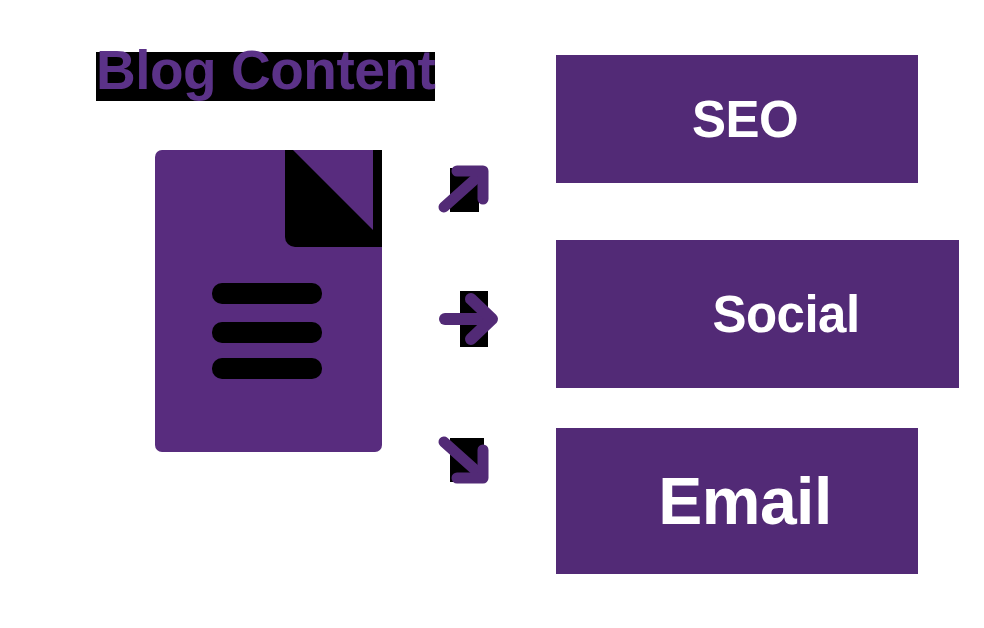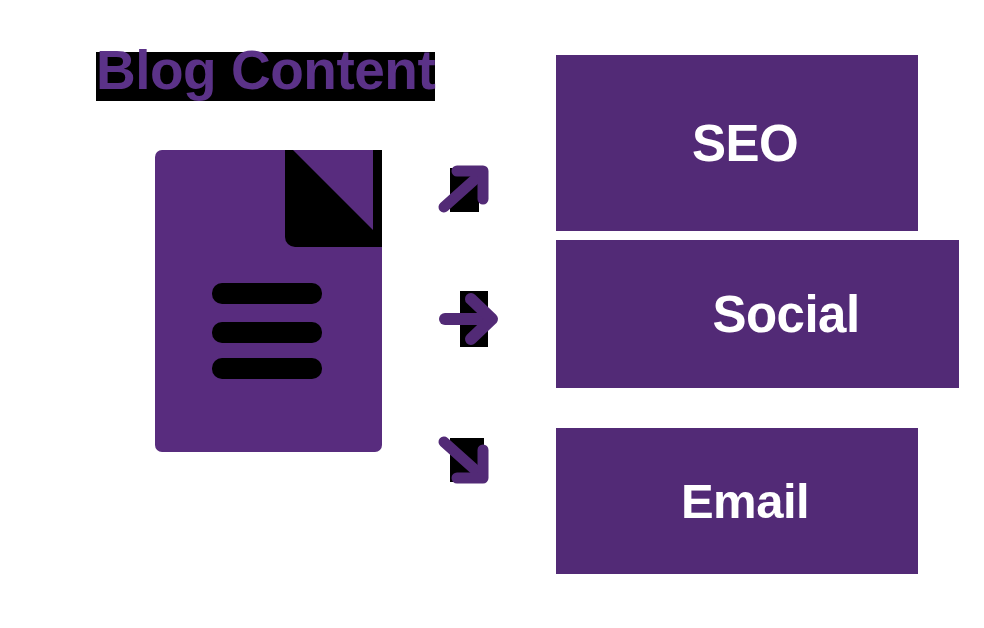--- a/index.html
+++ b/index.html
@@ -133,26 +133,26 @@
     align-items: center;
     justify-content: center;
   }
   .box-label {
     color: #ffffff;
     font-weight: bold;
     letter-spacing: -0.5px;
     white-space: nowrap;
     transform: translateX(8px);
   }
-  .box.b1 { top: 55px;  height: 176px; }
+  .box.b1 { top: 55px;  height: 128px; }
   .box.b1 .box-label { font-size: 51px; }
   .box.b2 { top: 240px; height: 148px; padding-left: 41px; }
   .box.b2 .box-label { font-size: 51px; }
   .box.b3 { top: 428px; height: 146px; }
-  .box.b3 .box-label { font-size: 49px; }
+  .box.b3 .box-label { font-size: 66px; }
 </style>
 </head>
 <body>
 
 <div id="canvas">
 
   <div class="title-wrap">
     <div class="title-text">Blog Content</div>
   </div>
 

